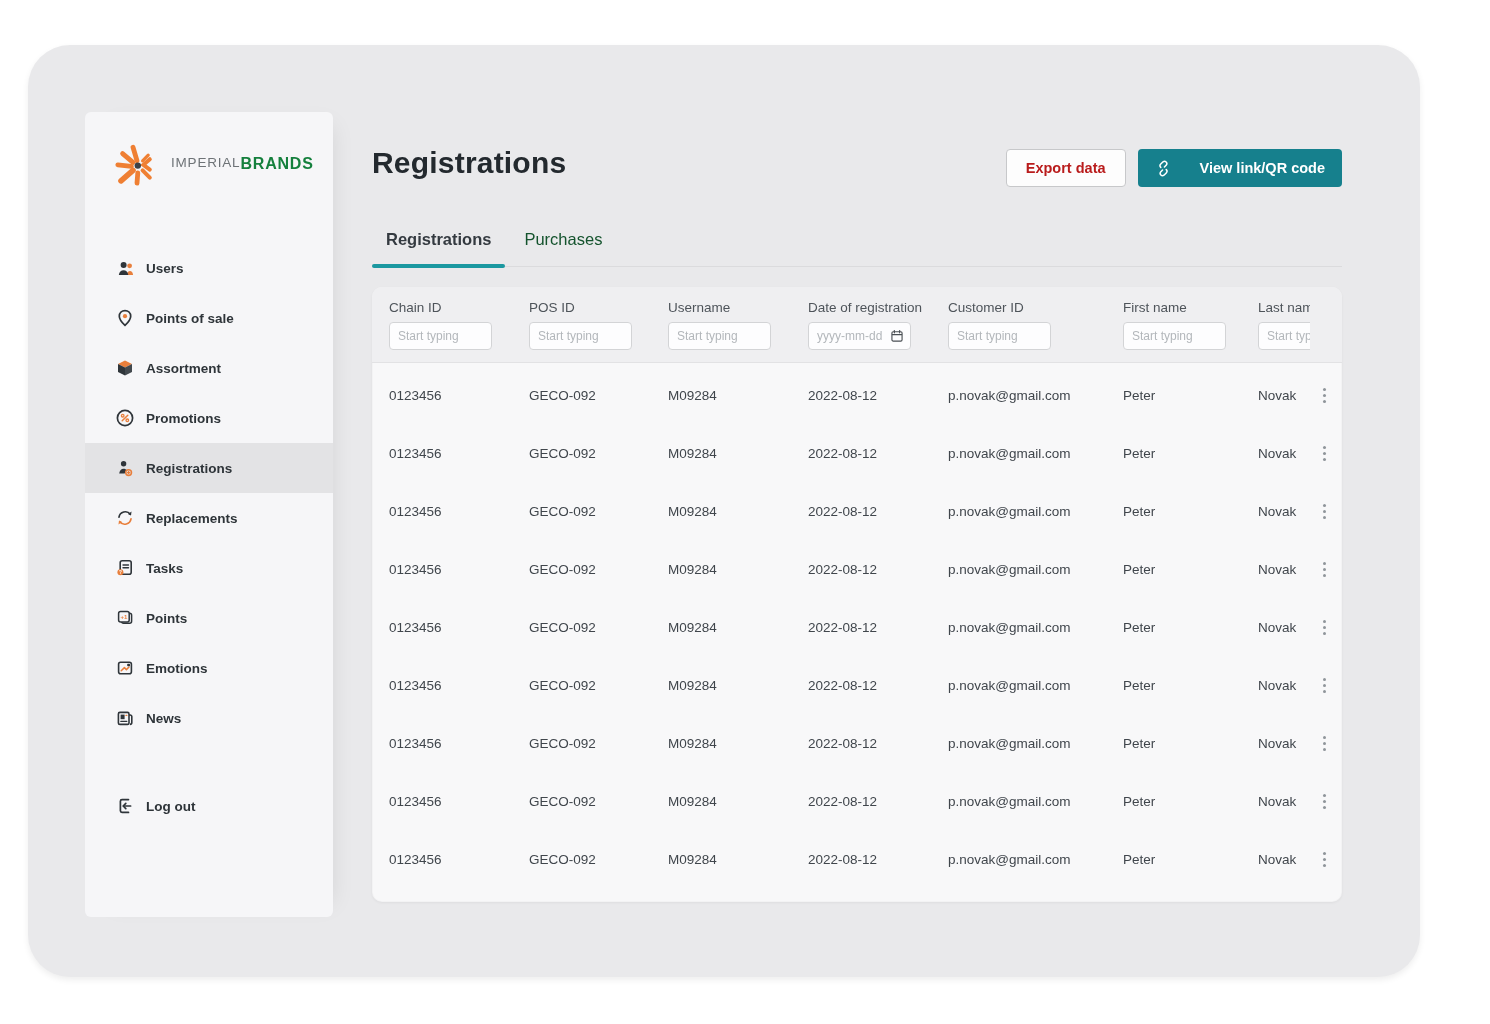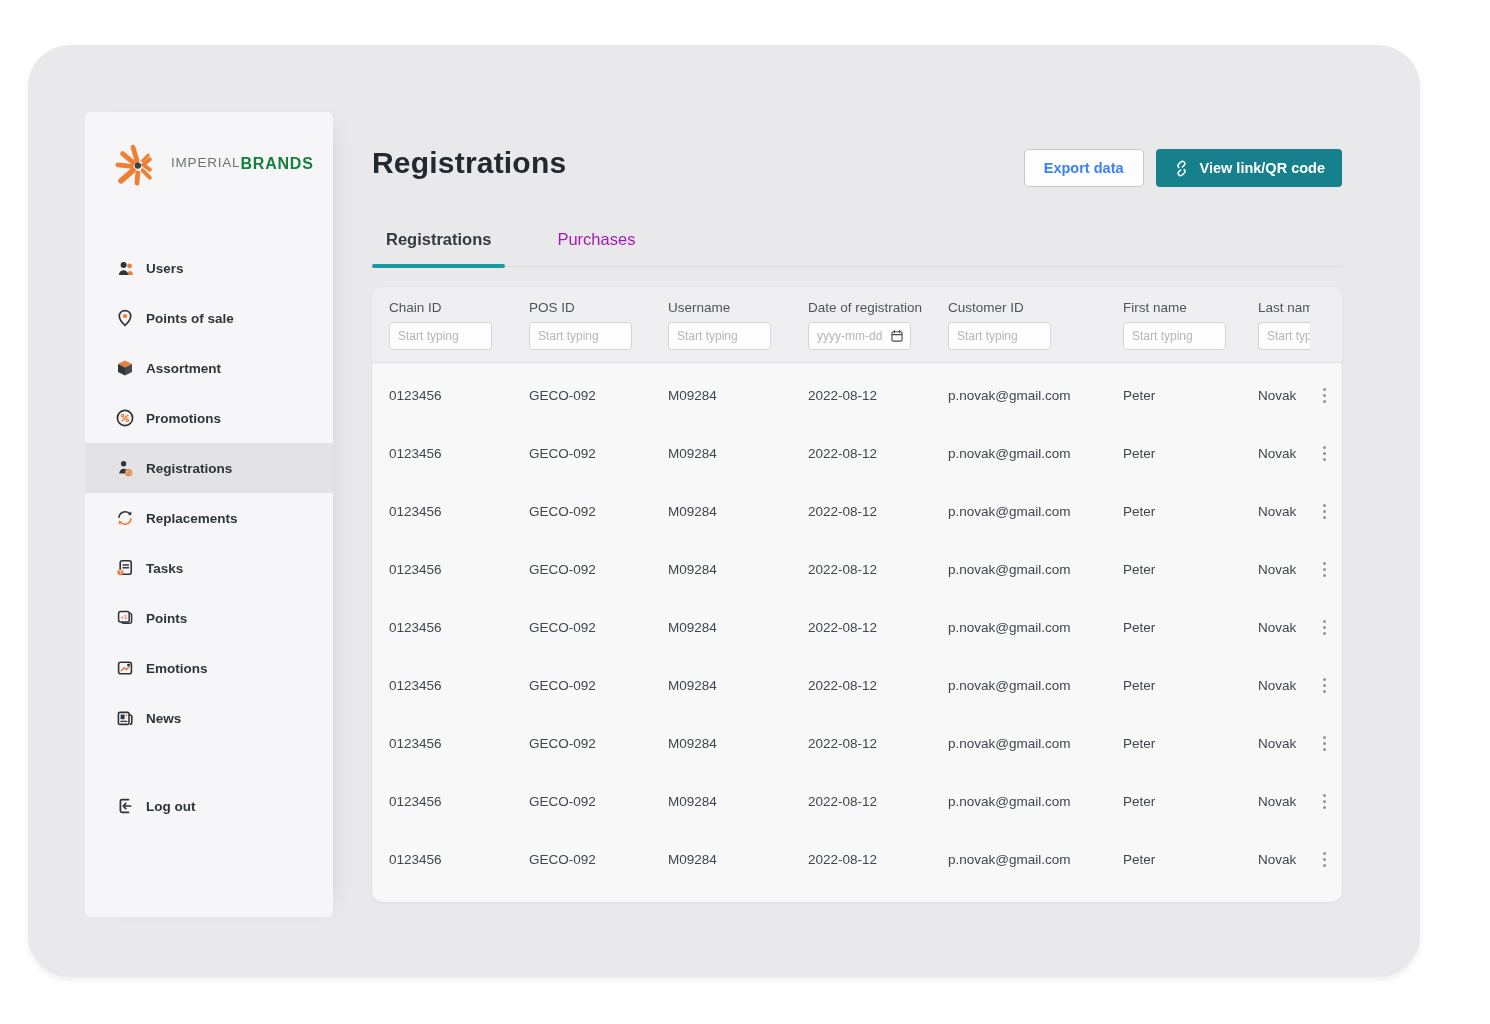--- a/index.html
+++ b/index.html
@@ -27,31 +27,31 @@
   .nav-item.logout { margin-top:38px; }
   .nav-item svg { flex:0 0 20px; }
 
   
   .main { position:absolute; left:344px; top:0; width:970px; height:100%; }
   .page-title { position:absolute; left:0; top:101px; font-size:30px; font-weight:bold;
                 color:#23292e; letter-spacing:.2px; }
   .actions { position:absolute; right:0; top:104px; display:flex; gap:12px; }
   .btn { height:38px; border-radius:4px; font-size:14.5px; display:flex; align-items:center;
          cursor:pointer; border:none; font-family:inherit; }
-  .btn-secondary { background:#fdfdfd; border:1px solid #c7c8ca; color:#3b82f6;
+  .btn-secondary { background:#fdfdfd; border:1px solid #c7c8ca; color:#b91c1c;
                    padding:0 19px; font-weight:600; }
-  .btn-primary { background:#16808d; color:#ffffff; padding:0 17px; gap:10px; font-weight:600; }
+  .btn-primary { background:#16808d; color:#ffffff; padding:0 17px; gap:28px; font-weight:600; }
 
   .tabs { position:absolute; left:0; top:185px; width:100%; height:37px;
           border-bottom:1px solid #dbdbdd; display:flex; }
   .tab { position:relative; font-size:16.5px; display:flex; align-items:flex-start; cursor:pointer; }
   .tab-active { color:#343a40; font-weight:600; padding:0 14px; }
   .tab-active .tab-underline { position:absolute; left:0; bottom:-2px; height:4px; width:100%;
           background:#1b98a0; border-radius:3px; }
-  .tab-inactive { color:#a21caf; margin-left:52px; }
+  .tab-inactive { color:#14532d; margin-left:19px; }
 
   
   .card { position:absolute; left:0; top:242px; width:970px; height:615px;
           background:#f8f8f9; border-radius:10px; overflow:hidden;
           box-shadow:0 1px 3px rgba(0,0,0,.05), inset 0 0 0 1px rgba(0,0,0,.02); }
   .grid { display:grid;
           grid-template-columns:140px 139px 140px 140px 175px 135px 52px 28px;
           padding-left:17px; padding-right:4px; }
   .filters { background:#efeff1; border-bottom:1px solid #e2e2e4; padding-top:13px;
              padding-bottom:12px; }

